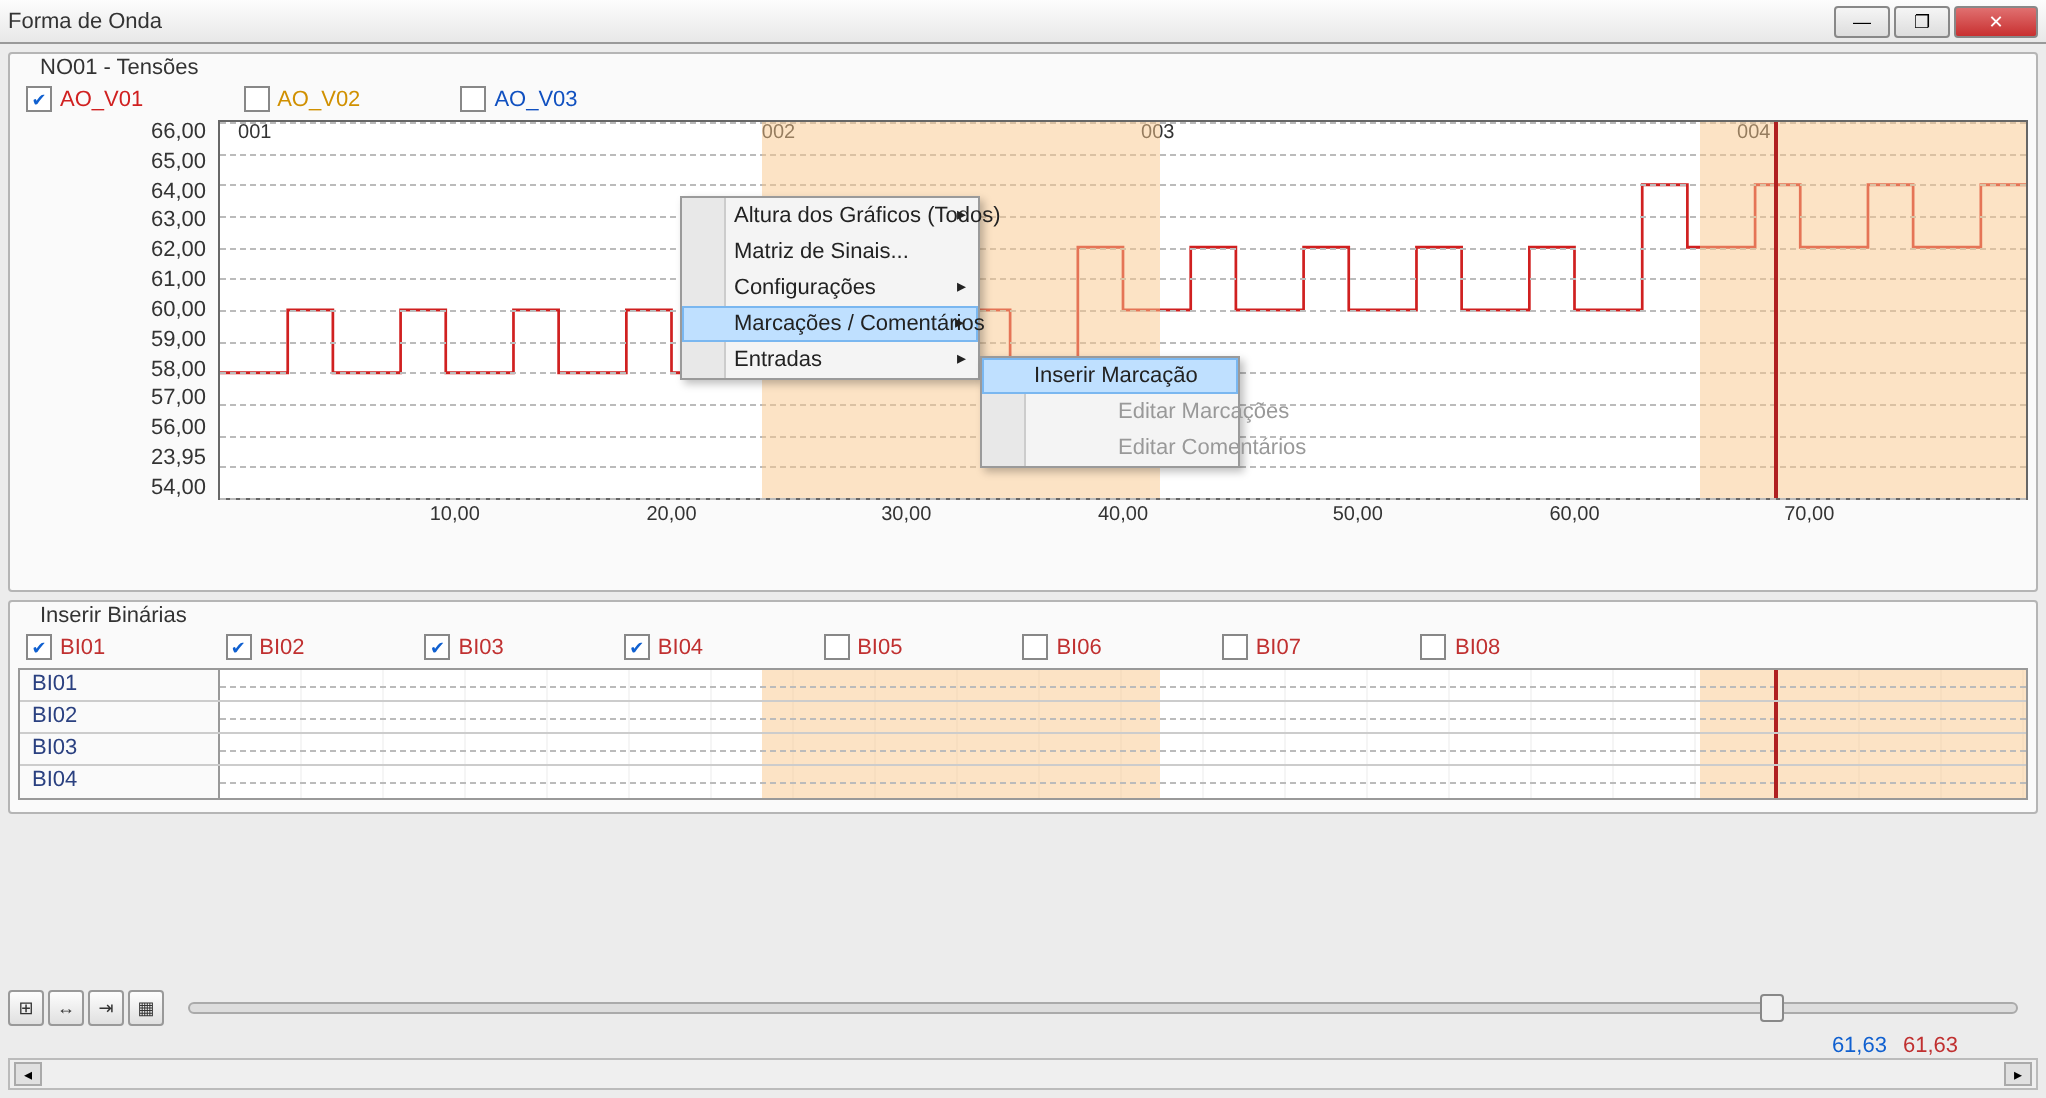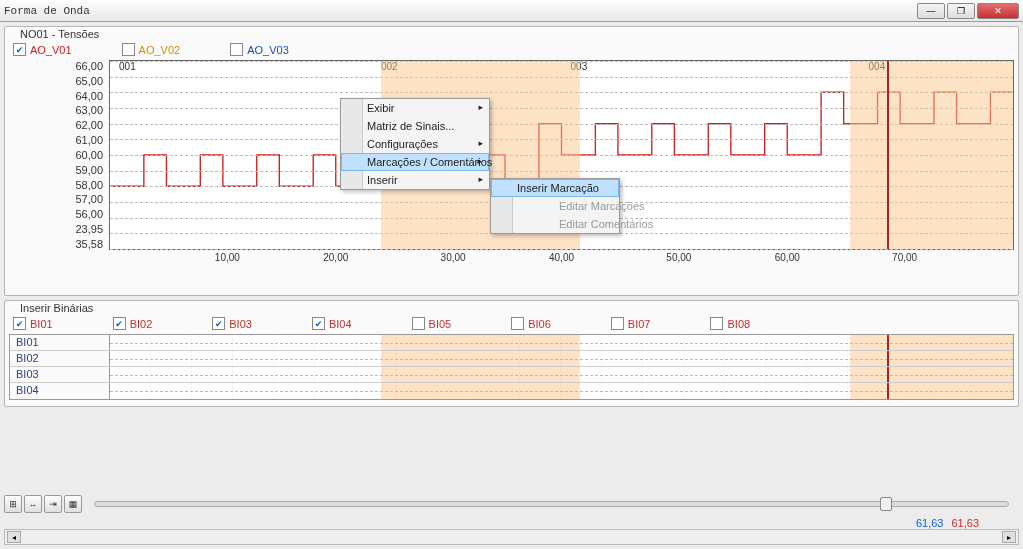--- a/index.html
+++ b/index.html
@@ -1,19 +1,19 @@
 <!DOCTYPE html>
 <html><head>
 <meta charset="utf-8">
 <style>
 * { box-sizing: border-box; margin: 0; padding: 0; font-family: "Segoe UI", Tahoma, sans-serif; font-size: 11px; }
 body { background: #a8a8a8; width: 1023px; height: 549px; overflow: hidden; }
 
 .titlebar { height: 22px; background: linear-gradient(#fdfdfd,#e8e8e8); border-bottom: 1px solid #999; display: flex; align-items: center; padding: 0 4px; }
-.titlebar .title { color: #333; flex: 1; font-family: Liberation Mono, monospace; }
+.titlebar .title { color: #333; flex: 1; }
 .win-btns { display: flex; gap: 2px; }
 .win-btn { width: 28px; height: 16px; border: 1px solid #888; border-radius: 2px; display: flex; align-items: center; justify-content: center; font-size: 9px; }
 .win-min { background: linear-gradient(#f5f5f5,#ddd); }
 .win-max { background: linear-gradient(#f5f5f5,#ddd); }
 .win-close { background: linear-gradient(#e07070,#c83030); color:#fff; width: 42px; }
 
 .workspace { position: absolute; top: 22px; left: 0; right: 0; bottom: 0; background: #ececec; padding: 4px; }
 
 .panel { background: #fafafa; border: 1px solid #b5b5b5; border-radius: 2px; margin-bottom: 4px; padding: 2px 4px 6px 4px; position: relative; }
 .panel-title { font-size: 11px; color: #333; position: relative; top: -1px; padding-left: 11px; }
@@ -105,21 +105,21 @@
           <div>64,00</div>
           <div>63,00</div>
           <div>62,00</div>
           <div>61,00</div>
           <div>60,00</div>
           <div>59,00</div>
           <div>58,00</div>
           <div>57,00</div>
           <div>56,00</div>
           <div>23,95</div>
-          <div>35,58</div>
+          <div>54,00</div>
         </div>
       <div class="plot" id="plot">
         <svg id="wave-svg" viewBox="0 0 1000 190" preserveAspectRatio="none">
             <path d="M0 126.66666666666667 L37.5 126.66666666666667 L37.5 95 L62.5 95 L62.5 126.66666666666667 L100 126.66666666666667 L100 95 L125 95 L125 126.66666666666667 L162.5 126.66666666666667 L162.5 95 L187.5 95 L187.5 126.66666666666667 L225 126.66666666666667 L225 95 L250 95 L250 126.66666666666667 L287.5 126.66666666666667 L287.5 95 L312.5 95 L312.5 126.66666666666667 L350 126.66666666666667 L350 95 L375 95 L375 126.66666666666667 L412.5 126.66666666666667 L412.5 95 L437.5 95 L437.5 126.66666666666667 L475 126.66666666666667 L475 63.33333333333334 L500 63.33333333333334 L500 95 L537.5 95 L537.5 63.33333333333334 L562.5 63.33333333333334 L562.5 95 L600 95 L600 63.33333333333334 L625 63.33333333333334 L625 95 L662.5 95 L662.5 63.33333333333334 L687.5 63.33333333333334 L687.5 95 L725 95 L725 63.33333333333334 L750 63.33333333333334 L750 95 L787.5 95 L787.5 31.666666666666657 L812.5 31.666666666666657 L812.5 63.33333333333334 L850 63.33333333333334 L850 31.666666666666657 L875 31.666666666666657 L875 63.33333333333334 L912.5 63.33333333333334 L912.5 31.666666666666657 L937.5 31.666666666666657 L937.5 63.33333333333334 L975 63.33333333333334 L975 31.666666666666657 L1000 31.666666666666657 " stroke="#d02020" fill="none" stroke-width="1.5"></path>
           </svg>
       <div class="hgrid" style="top: 0%;"></div>
           <div class="hgrid" style="top: 8.33333%;"></div>
           <div class="hgrid" style="top: 16.6667%;"></div>
           <div class="hgrid" style="top: 25%;"></div>
           <div class="hgrid" style="top: 33.3333%;"></div>
@@ -242,25 +242,25 @@
       <span>61,63</span>
     </div>
     <div class="hscroll">
       <div class="arrow">◂</div>
       <div class="arrow">▸</div>
     </div>
   </div>
 
   <div class="context-menu" id="ctx-main" style="left:340px; top:76px; width:150px;">
     <div class="gutter"></div>
-      <div class="item arrow">Exibir</div>
+  <div class="item arrow">Altura dos Gráficos (Todos)</div>
       <div class="item">Matriz de Sinais...</div>
       <div class="item arrow">Configurações</div>
       <div class="item arrow highlight">Marcações / Comentários</div>
-      <div class="item arrow">Inserir</div>
+      <div class="item arrow">Entradas</div>
     </div>
   <div class="context-menu" id="ctx-sub" style="left:490px; top:156px; width:130px;">
     <div class="gutter"></div>
   <div class="item highlight">Inserir Marcação</div>
       <div class="item disabled">Editar Marcações</div>
       <div class="item disabled">Editar Comentários</div>
     </div>
 
 </div>
 

